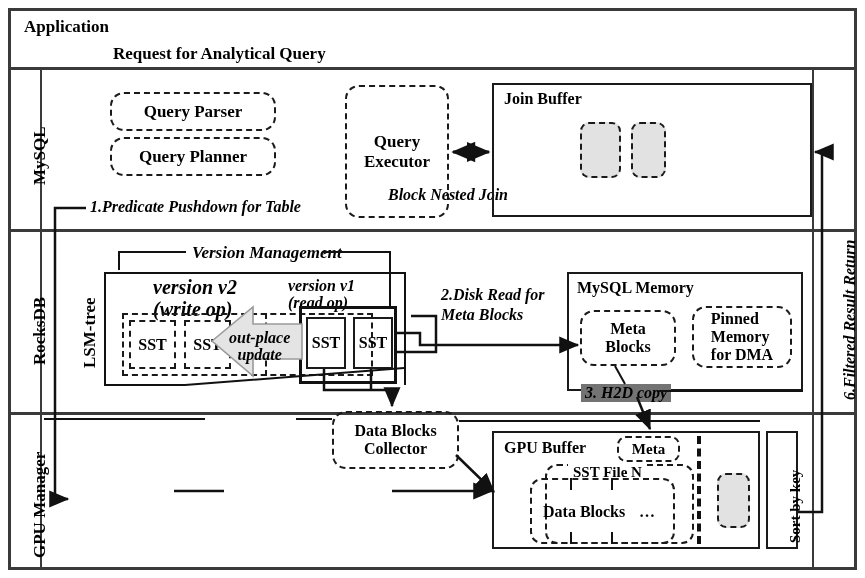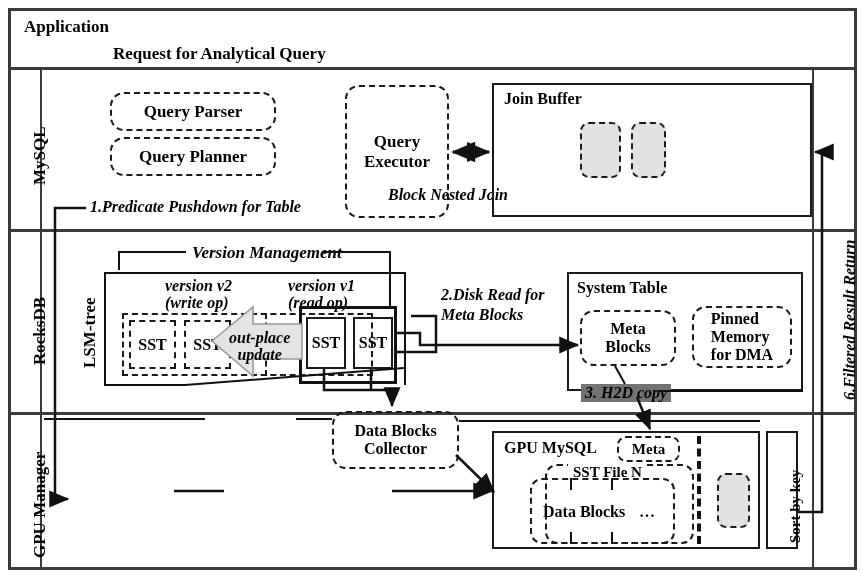--- a/index.html
+++ b/index.html
@@ -96,21 +96,21 @@
   <div class="abs dash-round-sm gray" style="left:631px; top:122px; width:35px; height:56px;"></div>
 
   <div class="lbl bi" style="left:90px; top:198px; font-size:16px;">1.Predicate Pushdown for Table</div>
 
   <div class="lbl b vert-left" style="left:80px; top:368px; font-size:17px;">LSM-tree</div>
 
   <div class="abs ln-h-thin" style="left:104px; top:272px; width:300px;"></div>
   <div class="abs ln-v-thin" style="left:104px; top:272px; height:113px;"></div>
   <div class="abs ln-v-thin" style="left:404px; top:272px; height:113px;"></div>
 
-  <div class="lbl bi" style="left:165px; top:277px; font-size:16px; line-height:1.08; white-space:pre-line;">version v2
+  <div class="lbl bi" style="left:153px; top:277px; font-size:20px; line-height:1.08; white-space:pre-line;">version v2
 (write op)</div>
   <div class="lbl bi" style="left:288px; top:277px; font-size:16px; line-height:1.08; white-space:pre-line;">version v1
 (read op)</div>
 
   <div class="lbl bi" style="left:186px; top:243px; font-size:17px; background:#fff; padding:0 6px;">Version Management</div>
 
   <div class="abs dash-box" style="left:122px; top:313px; width:145px; height:63px;"></div>
   <div class="abs dash-box ctr b" style="left:129px; top:320px; width:47px; height:49px; font-size:16px;">
     <span>SST</span>
   </div>
@@ -128,42 +128,42 @@
   </div>
 
   <div class="lbl bi" style="left:229px; top:329px; font-size:16px; line-height:1.08;
               white-space:pre-line; text-align:center; z-index:5;">out-place
 update</div>
 
   <div class="lbl bi" style="left:441px; top:285px; font-size:16px; line-height:1.25; white-space:pre-line;">2.Disk Read  for
 Meta Blocks</div>
 
   <div class="abs solid-box" style="left:567px; top:272px; width:236px; height:119px;"></div>
-  <div class="lbl b" style="left:577px; top:279px; font-size:16px;">System Table</div>
+  <div class="lbl b" style="left:577px; top:279px; font-size:16px;">MySQL Memory</div>
   <div class="abs dash-round ctr b" style="left:580px; top:310px; width:96px; height:56px; font-size:16px;">
     <span style="white-space:pre-line; text-align:center; line-height:1.15;">Meta
 Blocks</span>
   </div>
   <div class="abs dash-round ctr b" style="left:692px; top:306px; width:100px; height:62px; font-size:16px;">
     <span style="white-space:pre-line; text-align:left; line-height:1.12;">Pinned
 Memory
 for DMA</span>
   </div>
   <div class="lbl bi" style="left:581px; top:384px; font-size:16px; background:#737373; padding:0 4px;">3. H2D copy</div>
 
 
   <div class="abs dash-round ctr b" style="left:332px; top:411px; width:127px; height:58px; font-size:16px;">
     <span style="white-space:pre-line; text-align:center; line-height:1.15;">Data Blocks
 Collector</span>
   </div>
 
 
 
   <div class="abs solid-box" style="left:492px; top:431px; width:268px; height:118px;"></div>
-  <div class="lbl b" style="left:504px; top:439px; font-size:16px;">GPU MySQL</div>
+  <div class="lbl b" style="left:504px; top:439px; font-size:16px;">GPU Buffer</div>
   <div class="abs dash-round-sm ctr b" style="left:617px; top:436px; width:63px; height:26px; font-size:15px;">
     <span>Meta</span>
   </div>
 
   <div class="abs dash-round" style="left:545px; top:464px; width:149px; height:80px; border-radius:12px;"></div>
   <div class="lbl b" style="left:568px; top:464px; font-size:15px; background:#fff; padding:0 5px;">SST File N</div>
   <div class="abs dash-round" style="left:530px; top:478px; width:145px; height:66px; border-radius:12px;"></div>
   <div class="lbl b" style="left:543px; top:503px; font-size:16px;">Data Blocks</div>
   <div class="lbl b" style="left:639px; top:503px; font-size:16px;">…</div>
 

